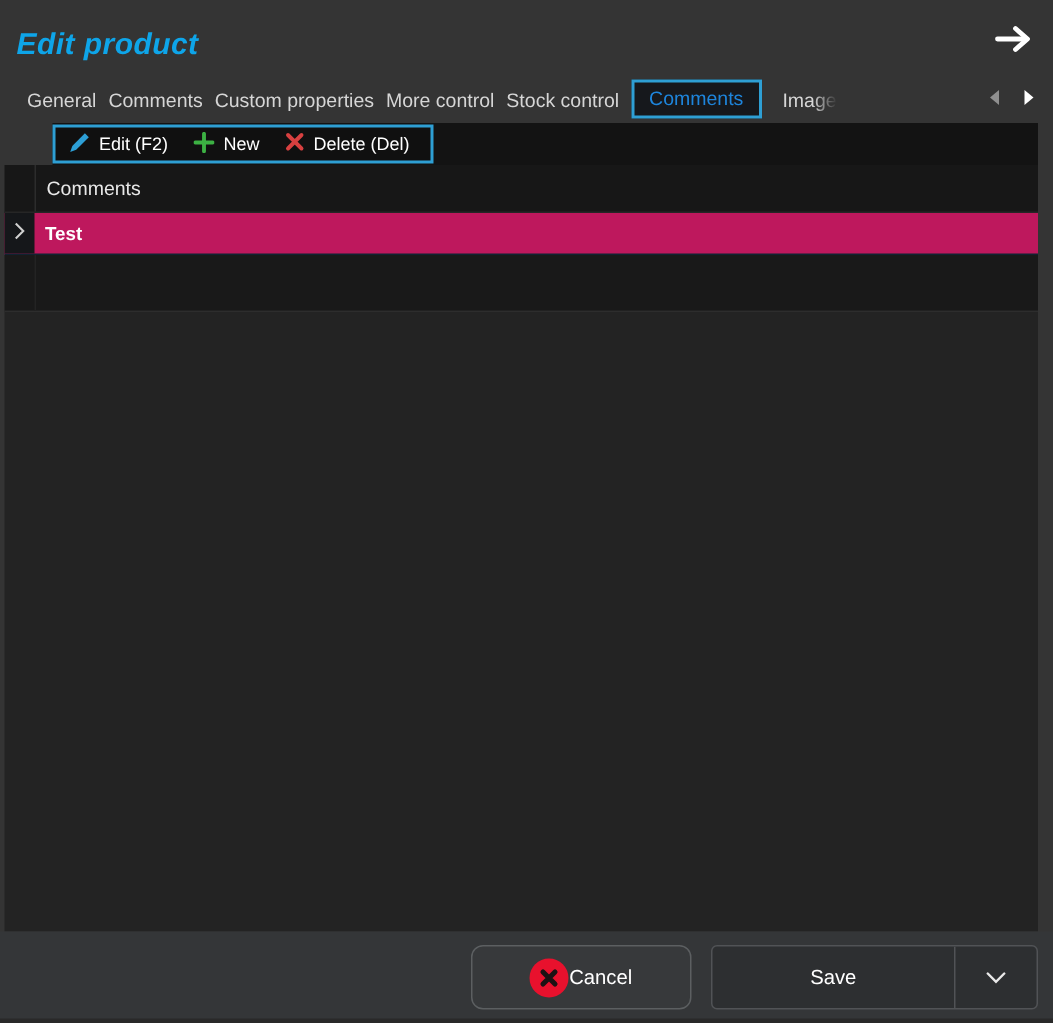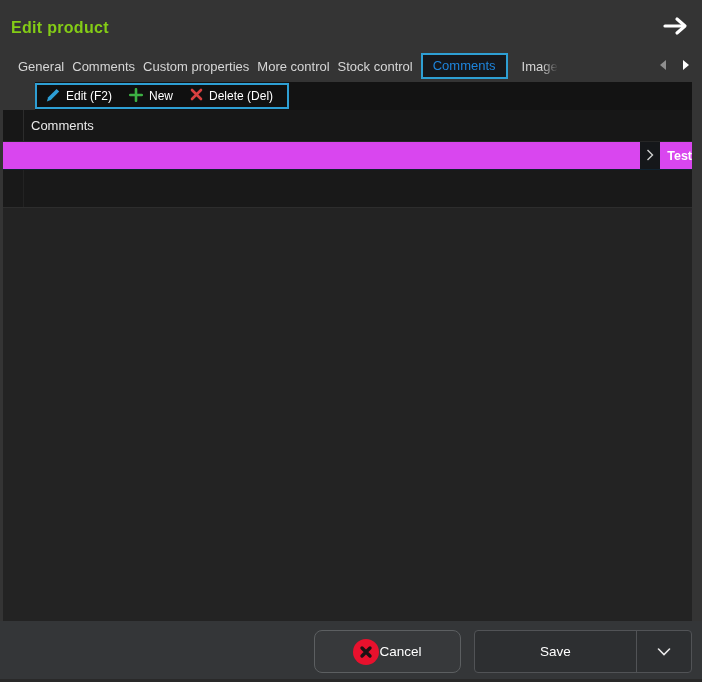--- a/index.html
+++ b/index.html
@@ -4,21 +4,21 @@
 <style>
   html,body{margin:0;padding:0;}
   body{
     width:702px;height:682px;position:relative;overflow:hidden;
     background:#343434;
     font-family:"Liberation Sans", sans-serif;
     -webkit-font-smoothing:antialiased;
   }
   
   .header{position:absolute;top:0;left:0;right:0;height:50px;}
-  .title{position:absolute;left:11px;top:19px;color:#84cc16;font-size:16px;font-weight:700;letter-spacing:.3px;}
+  .title{position:absolute;left:11px;top:19px;color:#0ea5e9;font-size:20px;font-weight:700;letter-spacing:.3px;font-style:italic;}
   .forward-btn{position:absolute;right:12px;top:16px;width:30px;height:22px;display:flex;align-items:center;justify-content:center;cursor:pointer;background:none;border:none;padding:0;}
   
   .tabs{position:absolute;top:50px;left:0;right:0;height:32px;display:flex;align-items:center;padding-left:18px;box-sizing:border-box;}
   .tab{color:#d6d6d6;font-size:13px;margin-right:8px;white-space:nowrap;cursor:pointer;}
   .tab.selected{
     color:#1e85dc;border:2px solid #2e9fd4;background:#16181c;
     padding:3px 10px 4px 10px;margin-right:14px;
   }
   .tab.truncated{
     margin-right:6px;max-width:48px;overflow:hidden;
@@ -34,21 +34,21 @@
     position:absolute;left:0;top:1px;height:22px;
     border:2px solid #2e9fd4;background:#101010;
     display:flex;align-items:center;gap:17px;padding:0 14px 0 9px;
   }
   .tool-btn{display:flex;align-items:center;gap:6px;background:none;border:none;padding:0;color:#ffffff;font-size:12px;font-family:inherit;white-space:nowrap;cursor:pointer;}
   
   .table-header{height:31px;background:#171717;display:flex;align-items:center;border-bottom:1px solid #262626;flex:none;}
   .indicator-col{width:20px;align-self:stretch;border-right:1px solid #2c2c2c;flex:none;}
   .col-label{padding-left:7px;color:#e8e8e8;font-size:13px;}
   .table-row{height:27px;display:flex;align-items:center;flex:none;border-bottom:1px solid #102331;}
-  .table-row.selected{background:#d946ef;justify-content:flex-end;}
+  .table-row.selected{background:#be185d;}
   .row-indicator{width:20px;align-self:stretch;background:#15171a;display:flex;align-items:center;justify-content:center;flex:none;}
   .row-text{padding-left:7px;color:#ffffff;font-size:12.5px;font-weight:700;}
   .table-empty{height:37px;background:#191919;position:relative;flex:none;}
   .table-empty .empty-divider{position:absolute;left:20px;top:0;bottom:0;width:1px;background:#232323;}
   .panel{flex:1;background:#232323;border-top:1px solid #2d2d2d;}
   
   .footer{position:absolute;left:0;right:0;bottom:0;height:61px;background:#343638;display:flex;align-items:center;justify-content:flex-end;gap:13px;padding-right:10px;box-sizing:border-box;}
   .footer::after{content:"";position:absolute;left:0;right:0;bottom:0;height:3px;background:#292929;}
   .cancel-btn{
     width:147px;height:43px;background:#37393b;border:1px solid #5c5f61;border-radius:8px;

